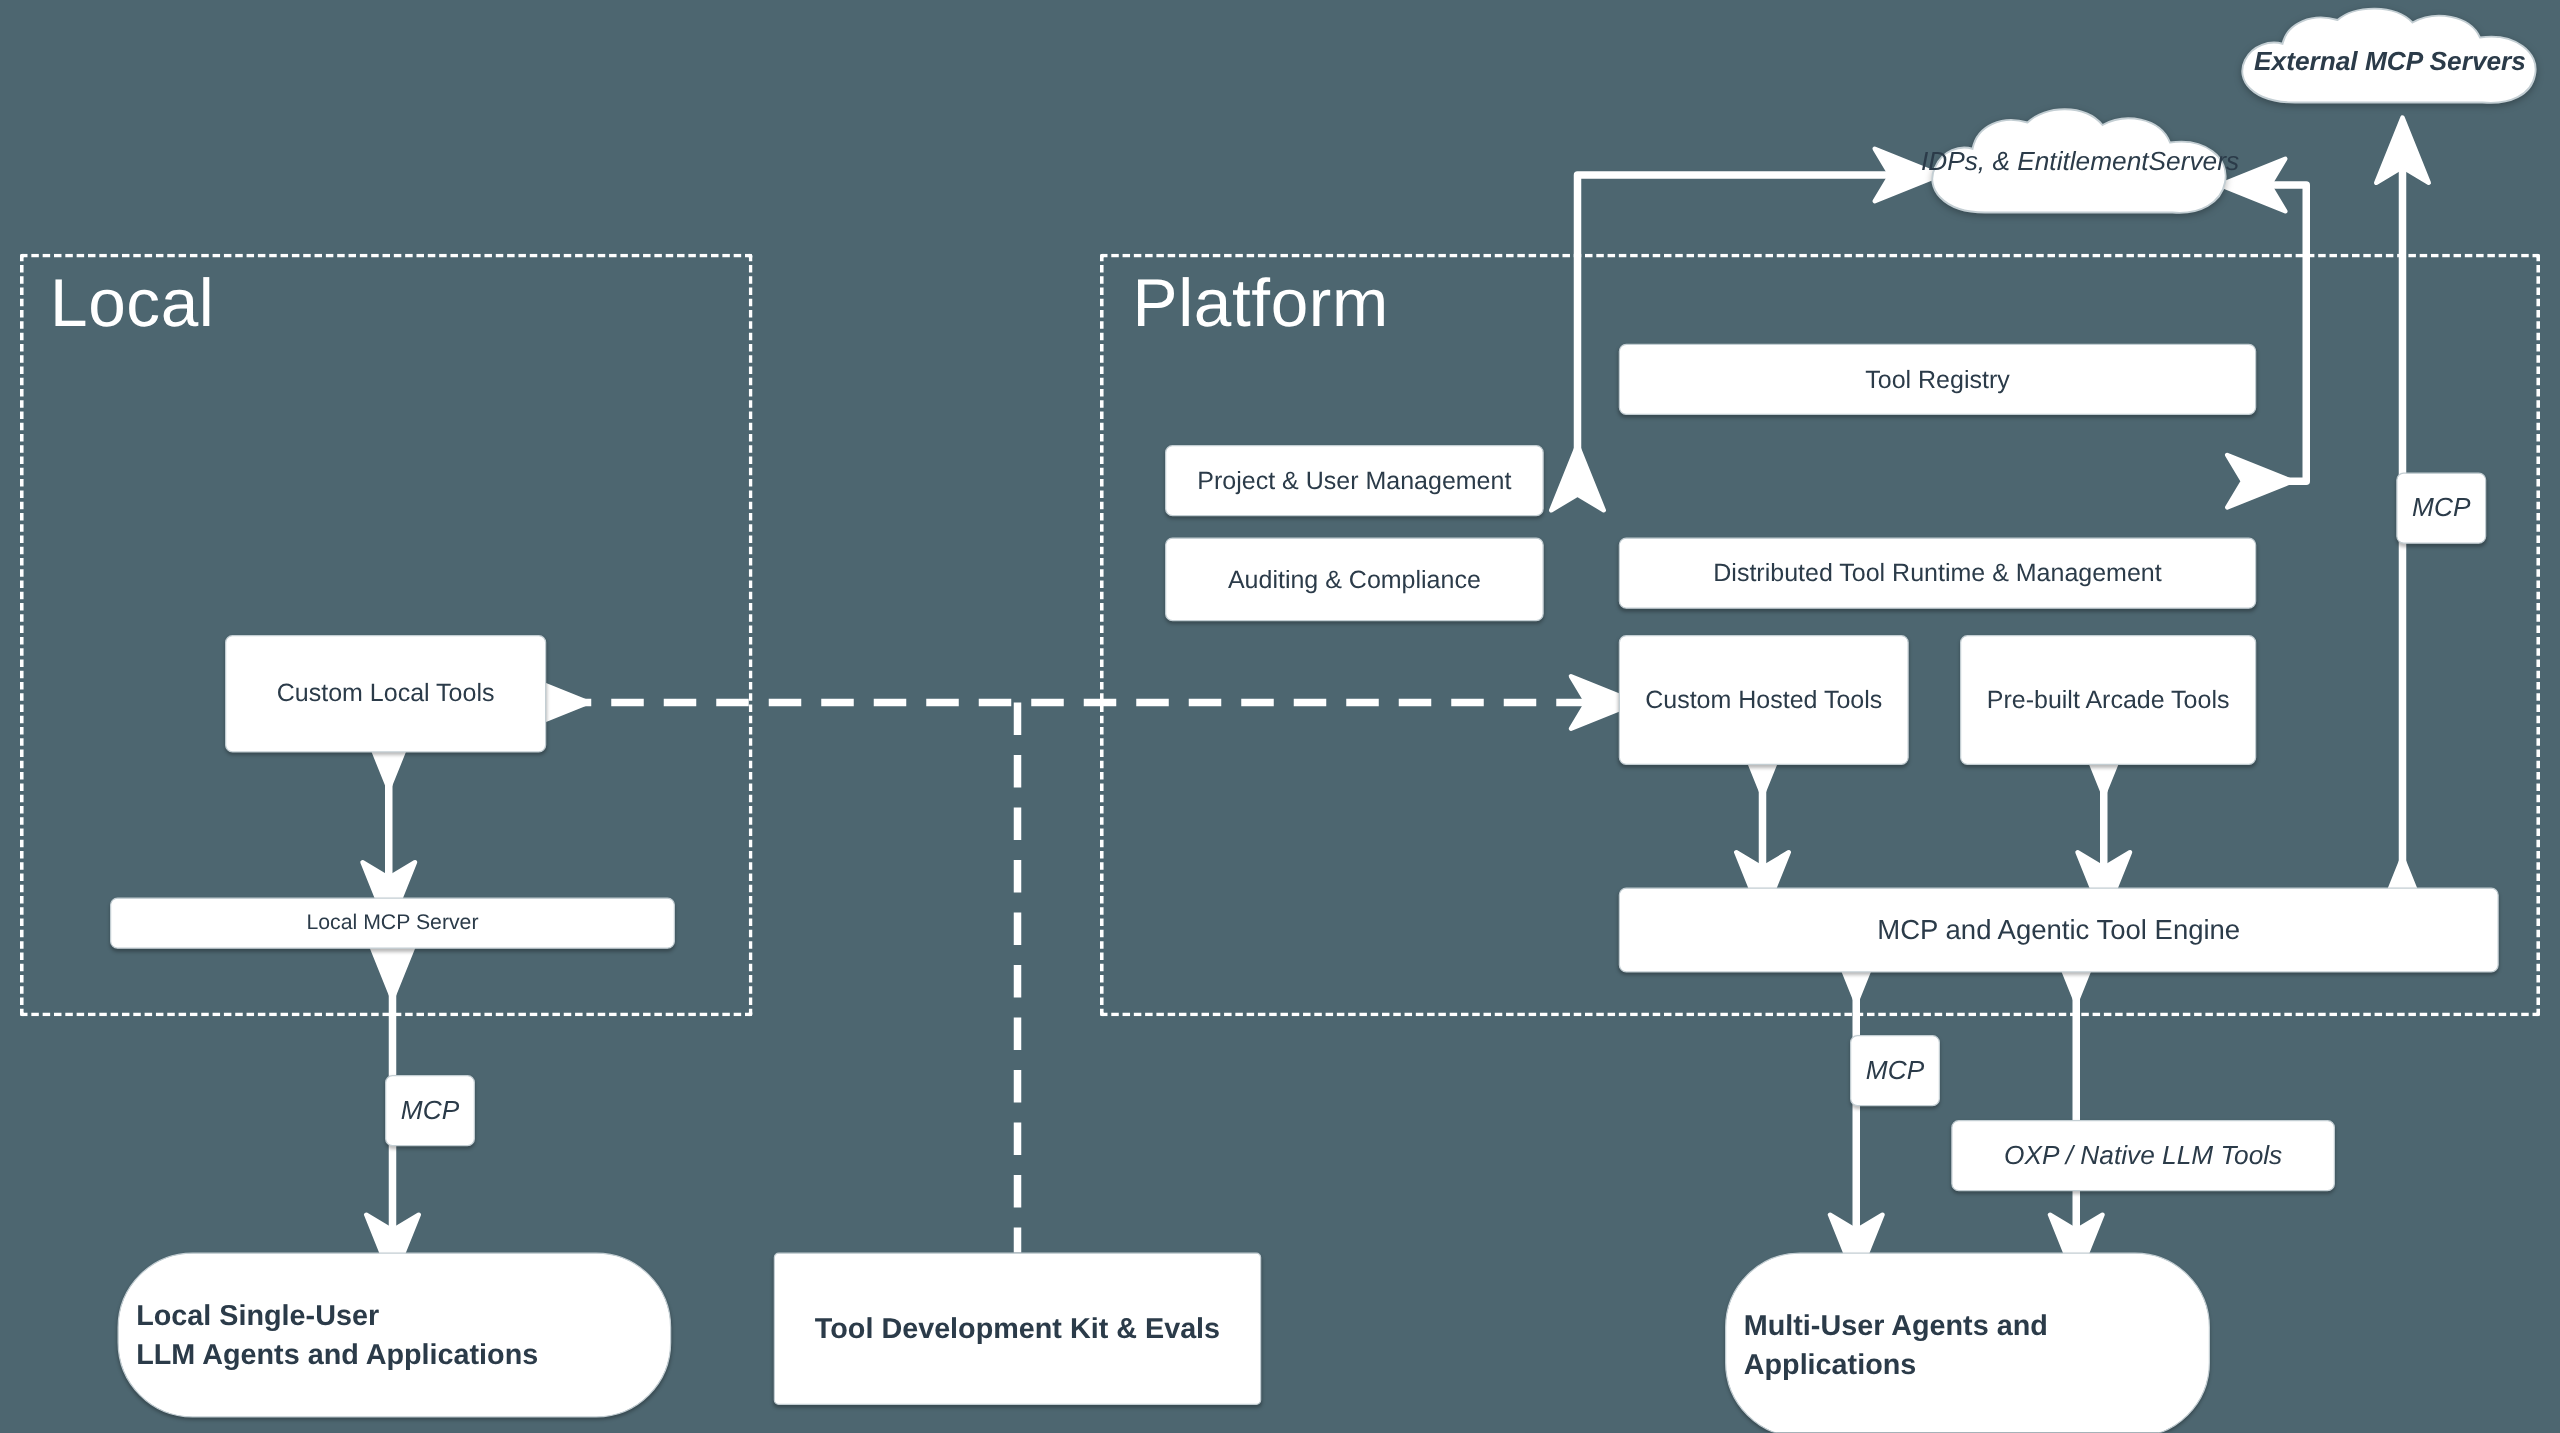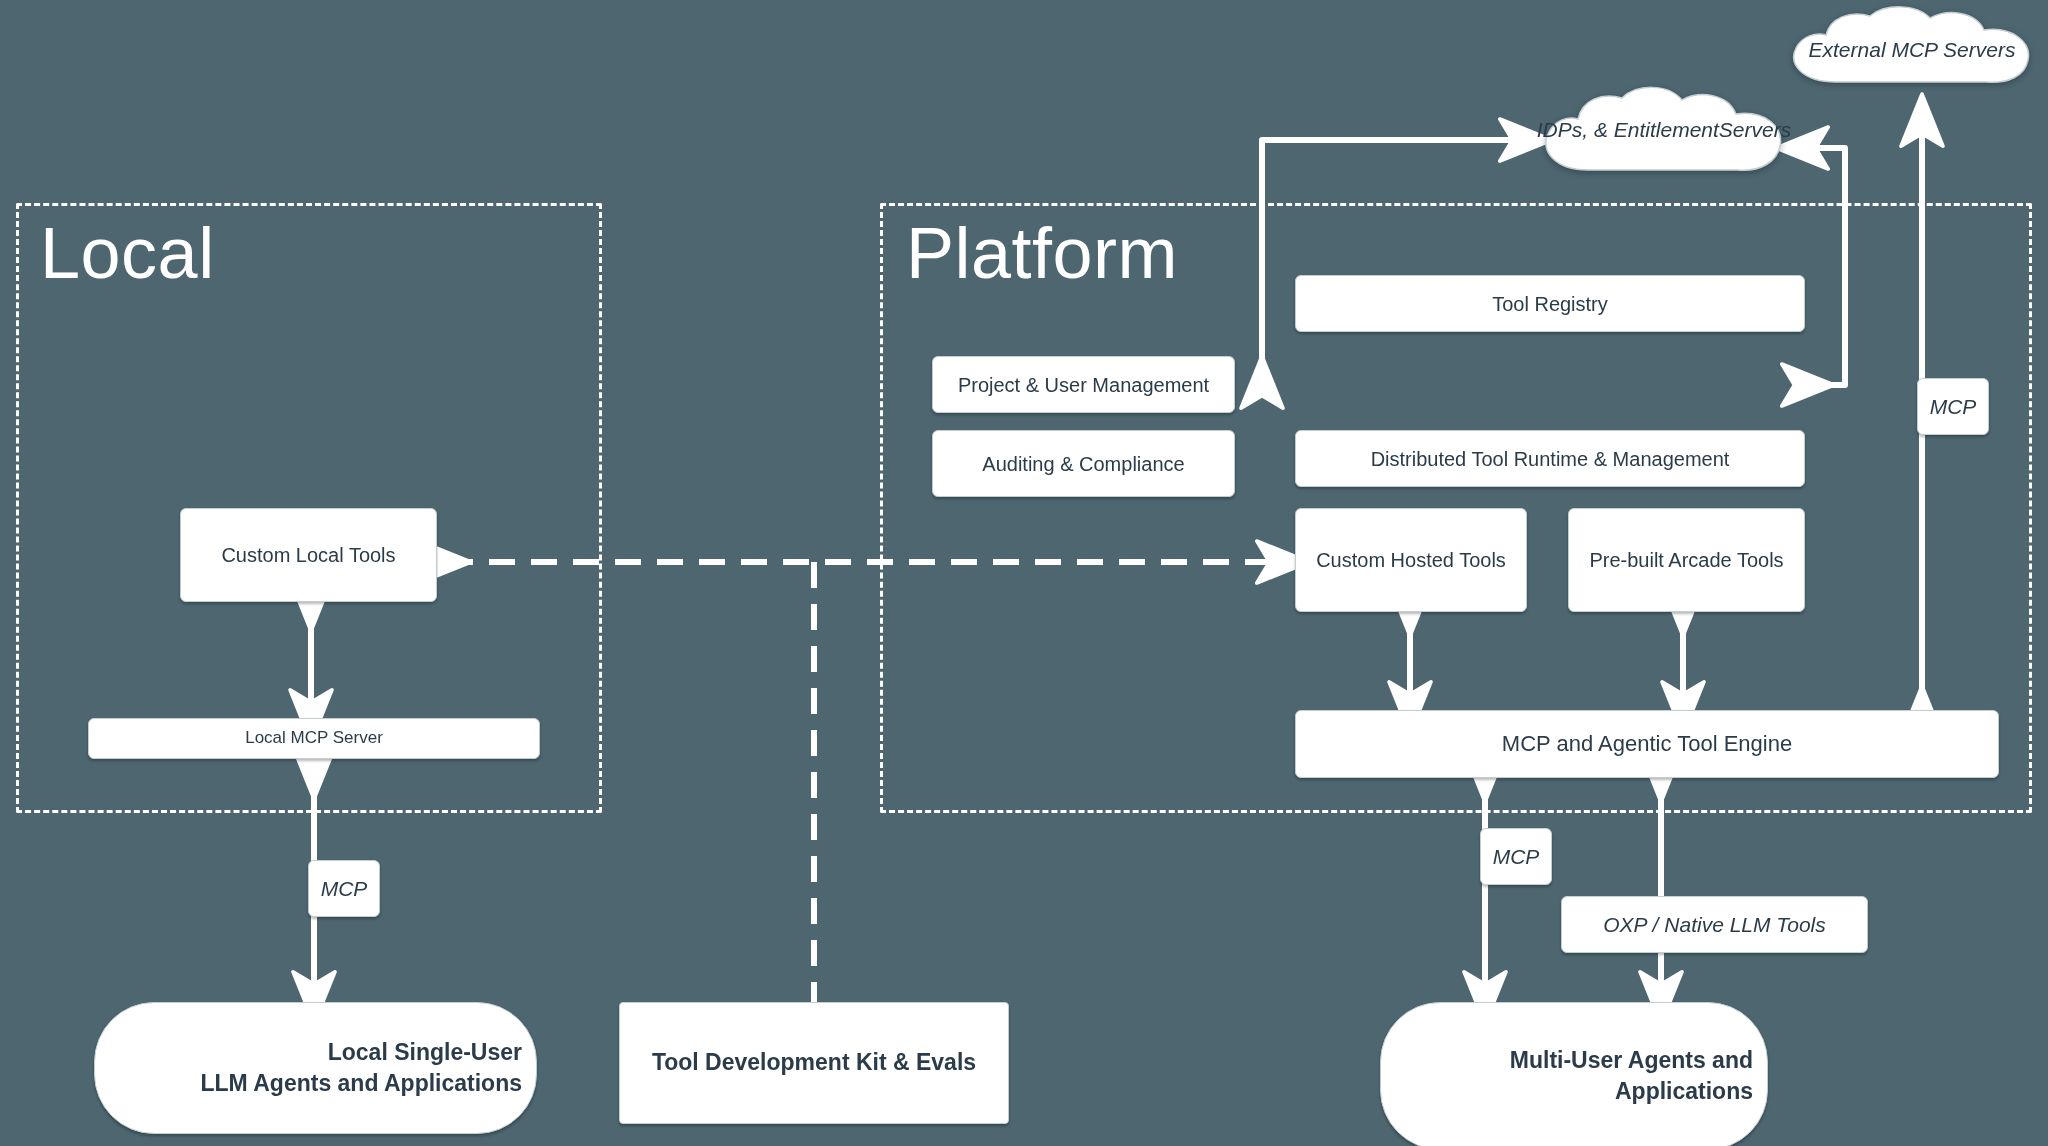--- a/index.html
+++ b/index.html
@@ -25,21 +25,21 @@
 
   
   .zone {
     position: absolute;
     border: 3px dashed #ffffff;
     border-radius: 2px;
   }
   .zone-title {
     position: absolute;
     color: #ffffff;
-    font-size: 72px;
+    font-size: 54px;
     font-weight: 400;
     letter-spacing: 0.5px;
     white-space: nowrap;
   }
 
   
   .box {
     position: absolute;
     background: #ffffff;
     border: 1px solid #c3ced3;
@@ -57,21 +57,21 @@
   .box.big {
     font-size: 22px;
   }
   .pill {
     position: absolute;
     background: #ffffff;
     border: 1px solid #c3ced3;
     border-radius: 60px;
     color: #2b3b49;
     display: flex;
-    align-items: flex-end;
+    align-items: flex-start;
     justify-content: center;
     text-align: center;
     font-size: 23px;
     font-weight: bold;
     line-height: 1.35;
     box-shadow: 0 2px 3px rgba(0,0,0,0.28);
     padding: 6px 14px;
   }
   .rectbold {
     position: absolute;
@@ -195,21 +195,21 @@
 
   <div class="cloud" style="left:1776px; top:8px; width:272px; height:92px;">
     <svg width="272" height="92" viewBox="0 0 272 92">
       <path d="M60,74 C26,74 12,56 20,40 C26,28 40,24 50,27
                C54,10 74,2 94,8
                C108,-4 140,-5 154,10
                C172,0 200,4 208,22
                C236,18 256,34 252,52
                C249,68 232,76 210,74 Z" fill="#ffffff" stroke="#c3ced3" stroke-width="1.5" style="filter:drop-shadow(0 2px 3px rgba(0,0,0,0.28));"></path>
     </svg>
-    <div class="cloud-label" style="top:-4px;">External MCP Servers</div>
+    <div class="cloud-label" style="top:-4px;font-weight:bold;">External MCP Servers</div>
   </div>
 
   <div class="cloud" style="left:1528px; top:88px; width:272px; height:100px;">
     <svg width="272" height="100" viewBox="0 0 272 100">
       <path d="M60,82 C26,82 12,62 20,46 C26,32 40,28 50,31
                C54,12 74,4 94,10
                C108,-4 140,-5 154,12
                C172,2 200,6 208,26
                C236,22 256,38 252,58
                C249,74 232,84 210,82 Z" fill="#ffffff" stroke="#c3ced3" stroke-width="1.5" style="filter:drop-shadow(0 2px 3px rgba(0,0,0,0.28));"></path>

